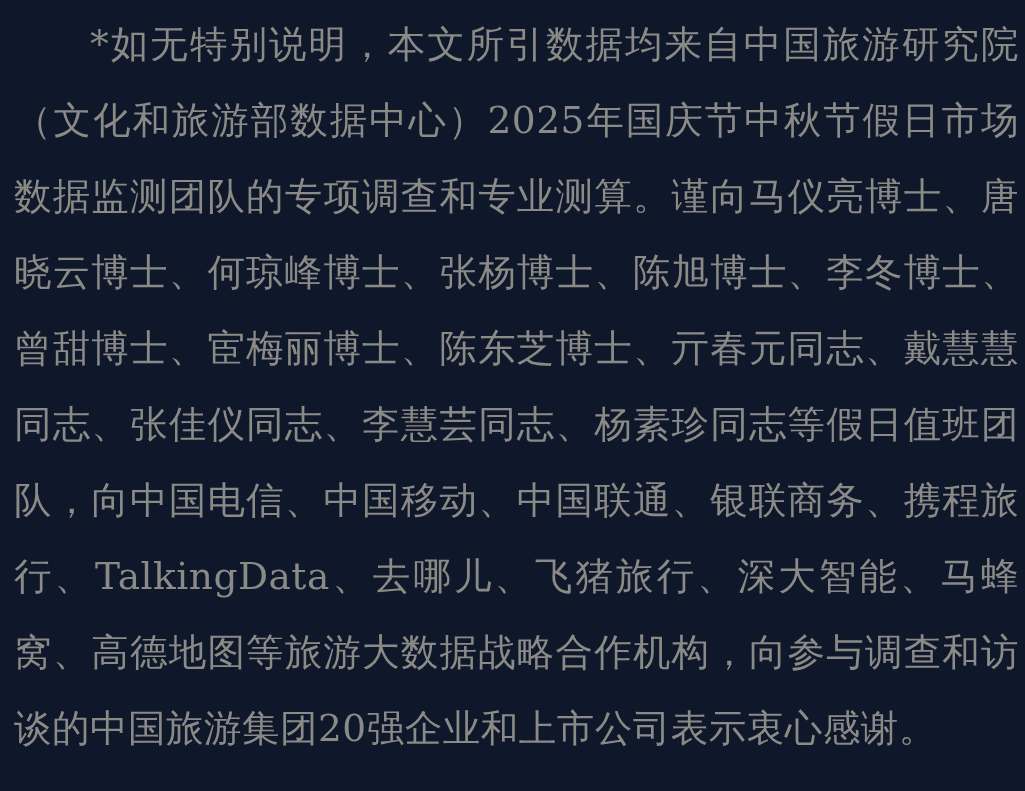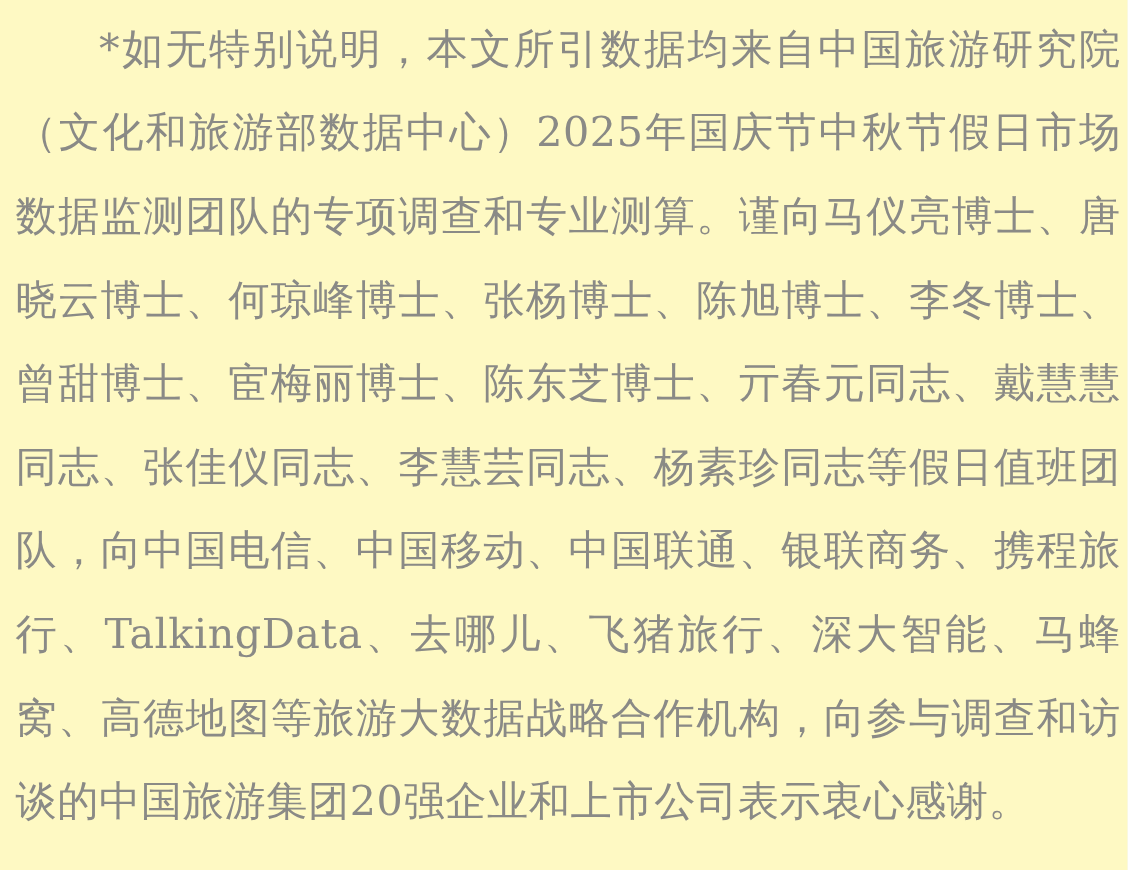--- a/index.html
+++ b/index.html
@@ -11,21 +11,21 @@
     width: 1025px;
     height: 791px;
     overflow: hidden;
     font-family: "DejaVu Serif", "Liberation Serif", serif;
   }
   #page {
     width: 1025px;
     height: 791px;
     box-sizing: border-box;
     padding: 6px 6px 0 14px;
-    background: #fef9c3;
+    background: #0f172a;
     position: relative;
   }
   .note-paragraph {
     margin: 0;
     color: #8a8a86;
     font-family: "DejaVu Serif", "Liberation Serif", serif;
     font-size: 37.5px;
     line-height: 76px;
     letter-spacing: 0.5px;
     text-align: justify;

